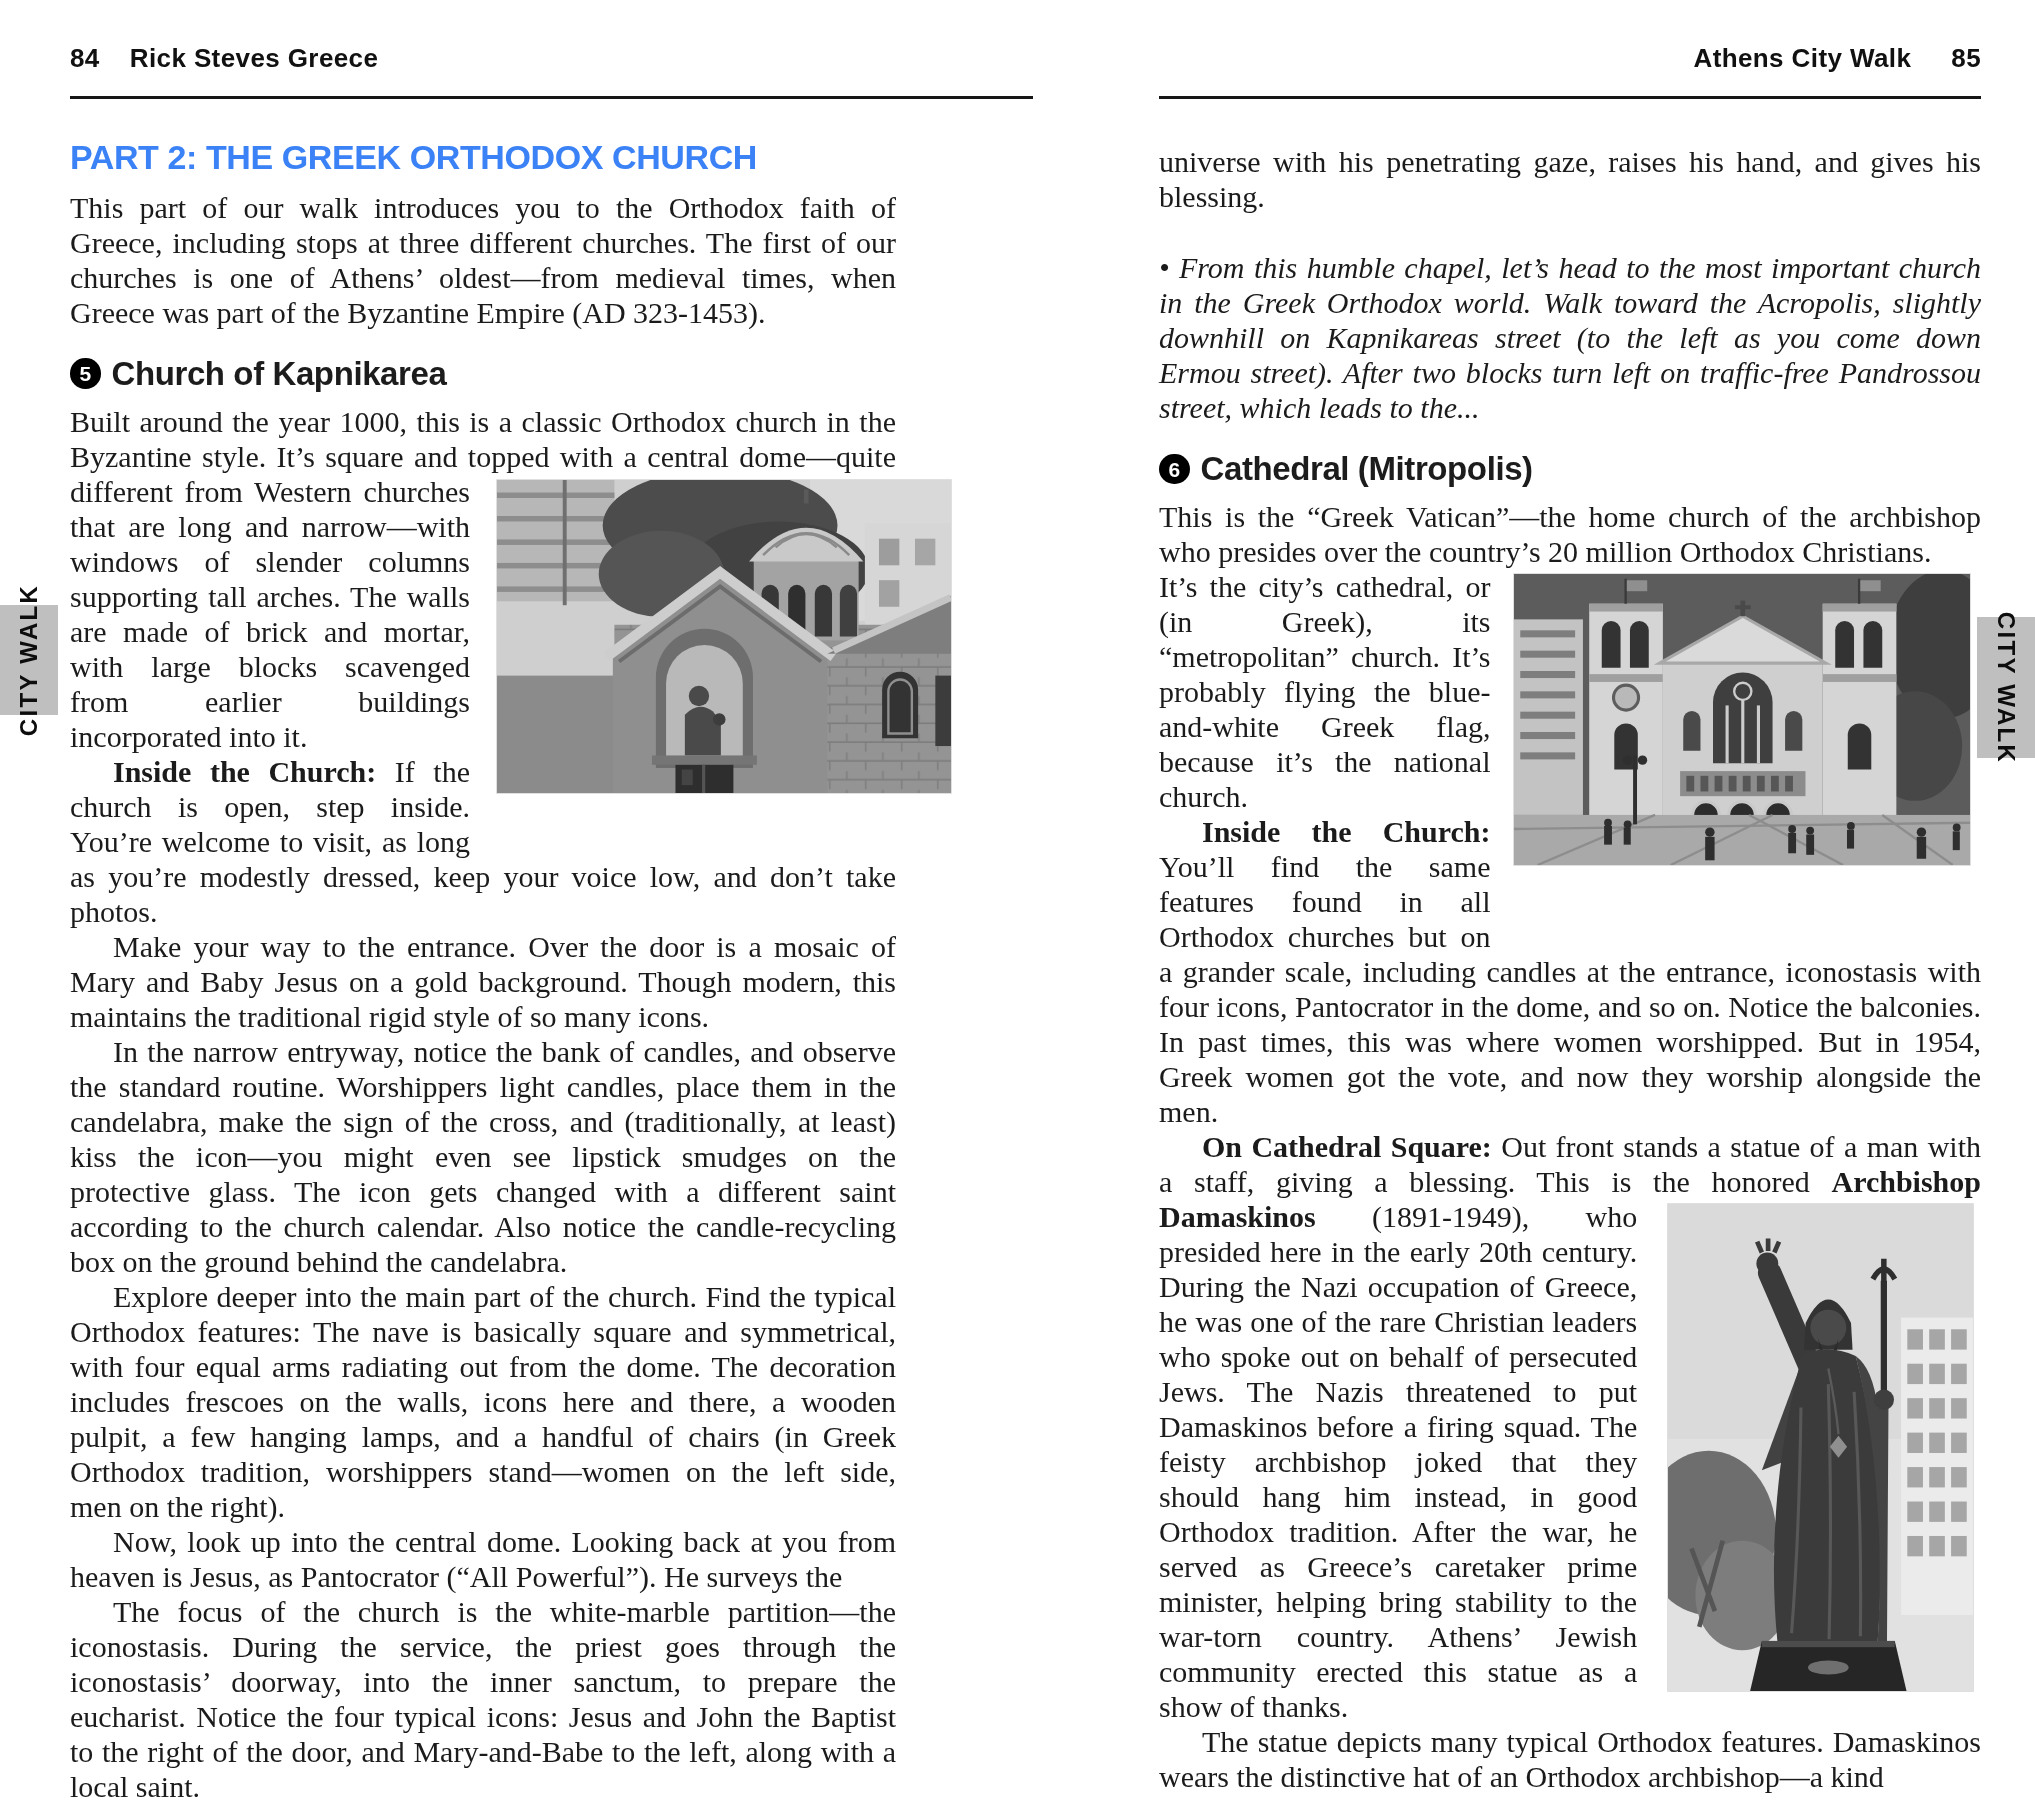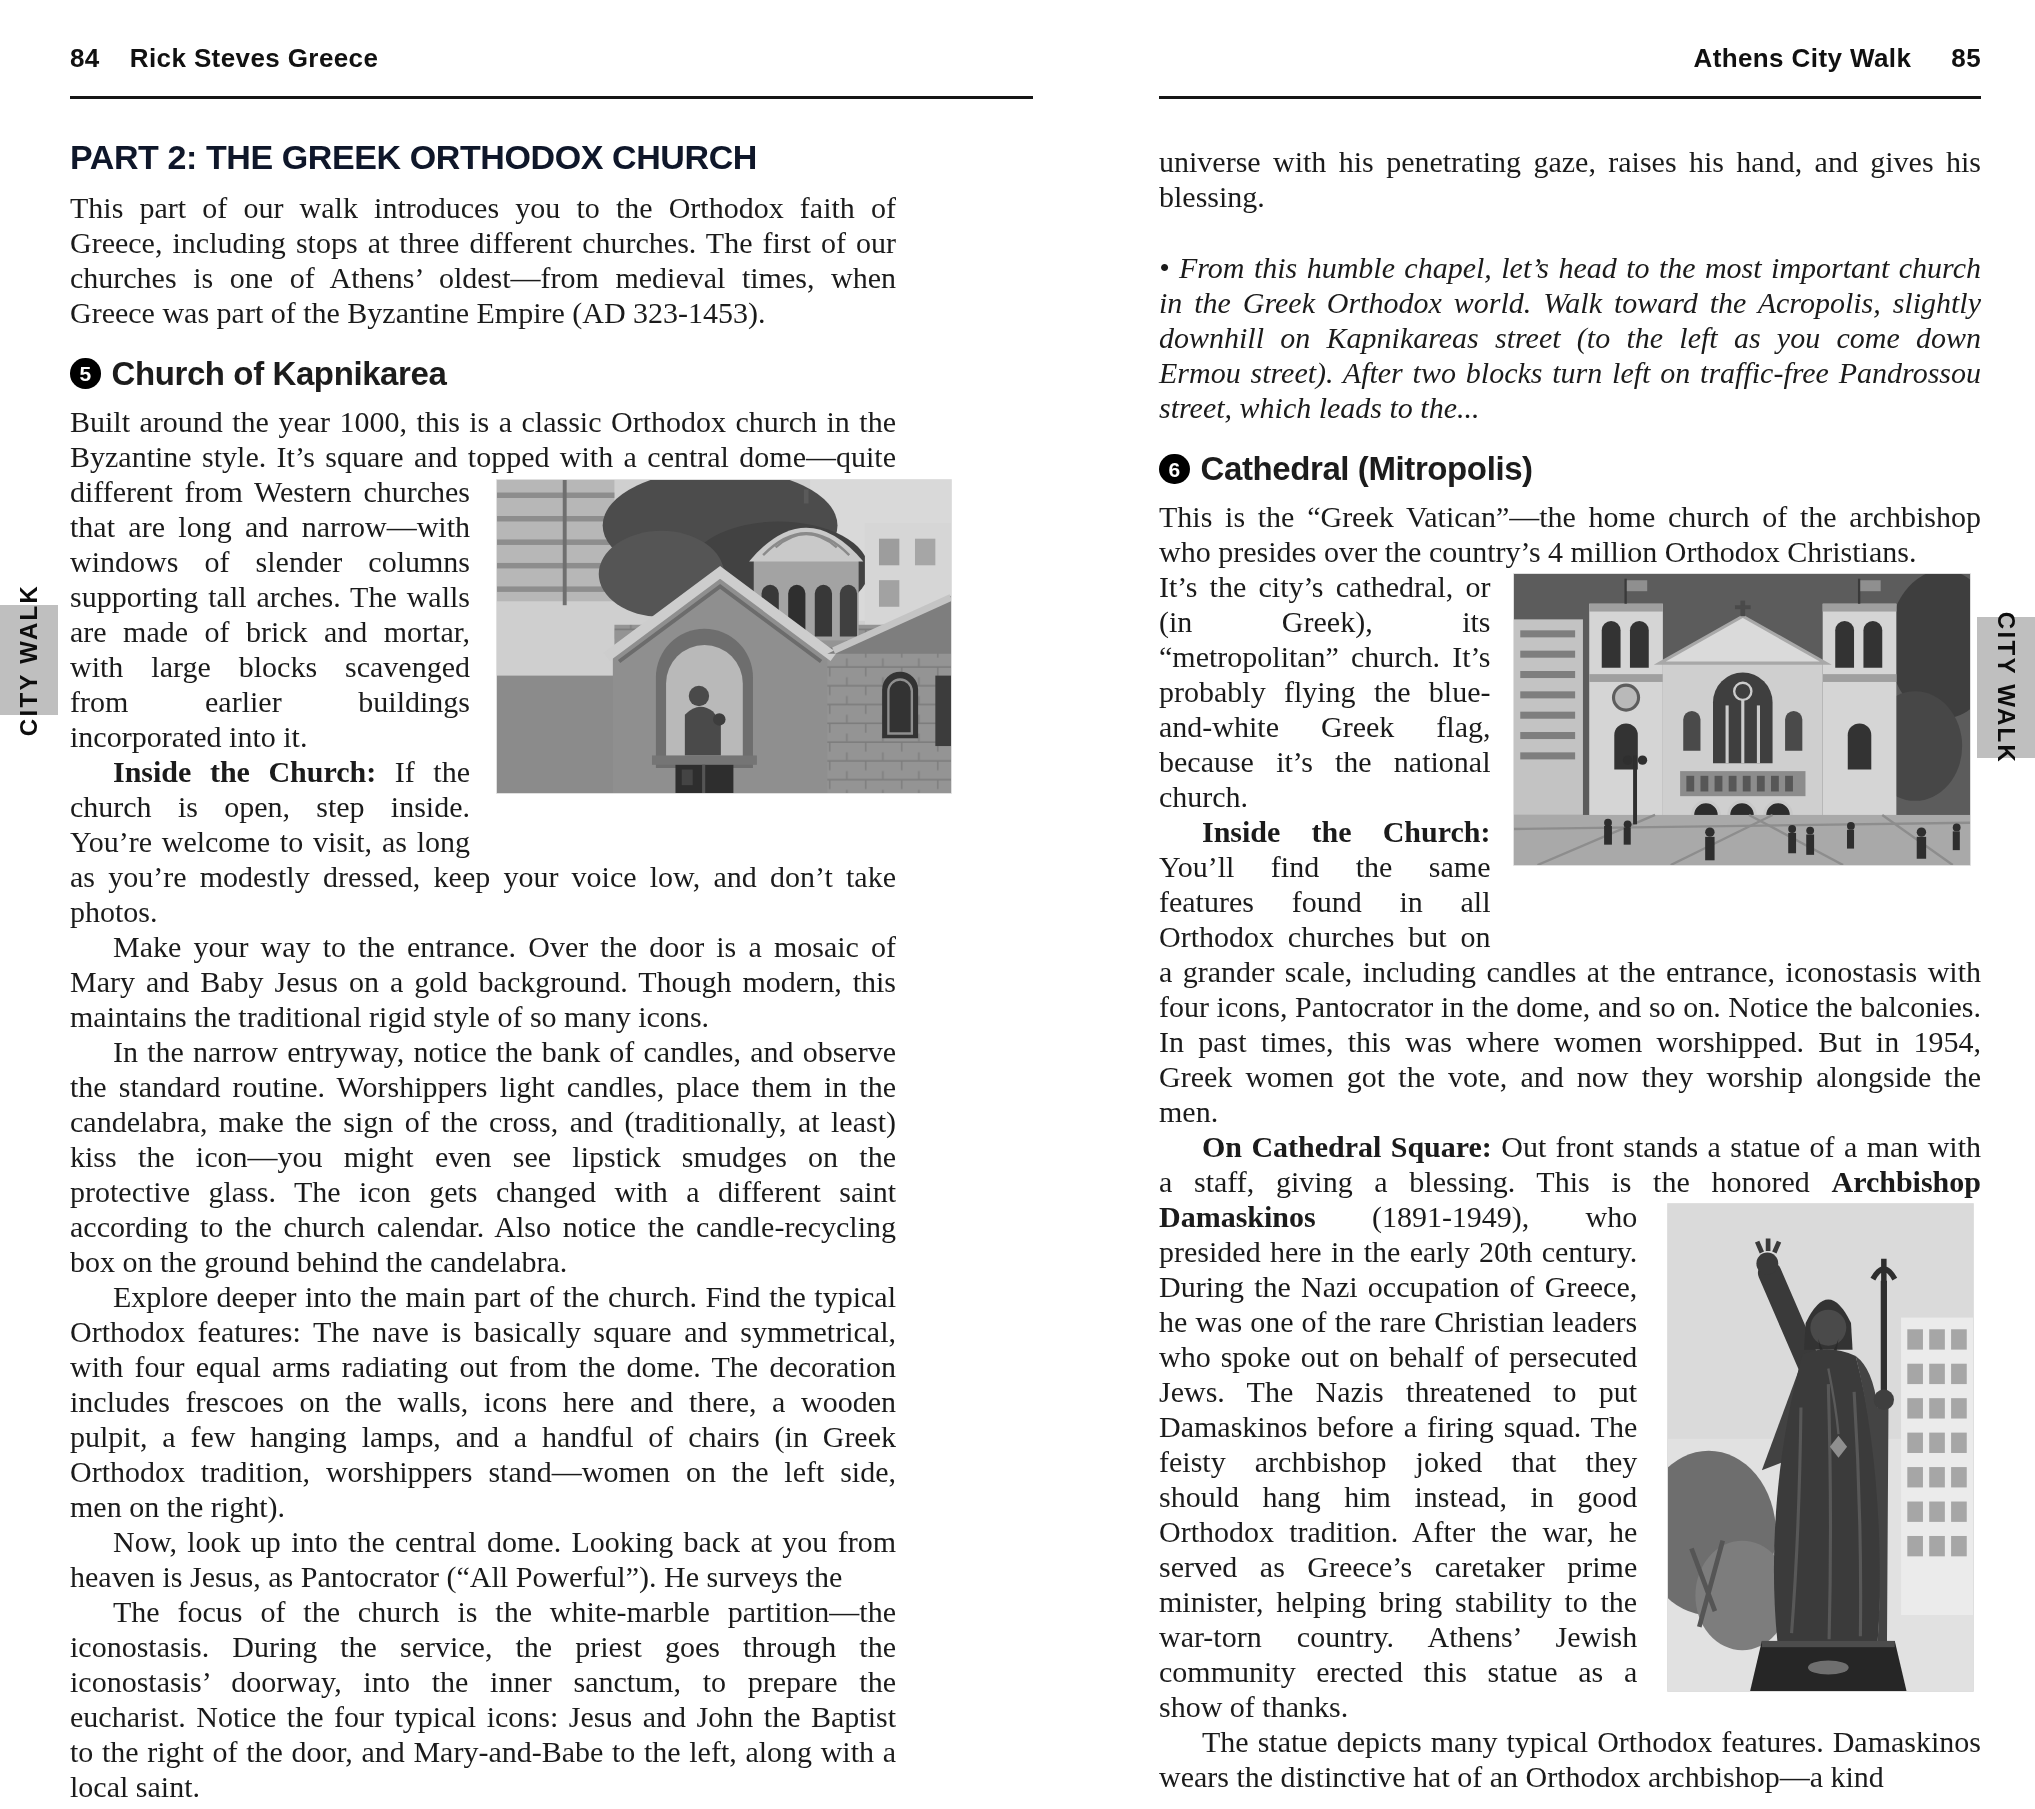--- a/index.html
+++ b/index.html
@@ -21,21 +21,21 @@
   }
   .pg-header.left{justify-content:flex-start;gap:30px;}
   .pg-header.right{justify-content:flex-end;gap:40px;}
   .rule{height:3.1px;background:#161616;margin-top:22px;}
   .rule-left{width:963px;}
   .rule-right{width:822px;}
 
   
   h1{
     font-family:"Liberation Sans", sans-serif;
-    font-size:34px;font-weight:700;letter-spacing:-0.4px;color:#0f172a;
+    font-size:34px;font-weight:700;letter-spacing:-0.4px;color:#3b82f6;
     margin:39px 0 12.5px 0;
   }
   h2{
     font-family:"Liberation Sans", sans-serif;
     font-size:33px;font-weight:700;letter-spacing:-0.4px;color:#1c1c1c;
     margin:25px 0 11px 0;display:flex;align-items:center;gap:11px;
   }
   .numdot{
     display:inline-flex;align-items:center;justify-content:center;
     width:30.5px;height:30.5px;border-radius:50%;background:#000;color:#fff;
@@ -183,21 +183,21 @@
 
   <p class="body" style="margin-top:45px;">universe with his penetrating gaze, raises his hand, and gives his blessing.</p>
 
   <p class="body it">• From this humble chapel, let’s head to the most important church in the Greek Orthodox world. Walk toward the Acropolis, slightly downhill on Kapnikareas street (to the left as you come down Ermou street). After two blocks turn left on traffic-free Pandrossou street, which leads to the...</p>
 
   <h2>
     <span class="numdot">6</span>
     <span>Cathedral (Mitropolis)</span>
   </h2>
 
-  <p class="body">This is the “Greek Vatican”—the home church of the archbishop who presides over the country’s 4 million Orthodox Christians.</p>
+  <p class="body">This is the “Greek Vatican”—the home church of the archbishop who presides over the country’s 20 million Orthodox Christians.</p>
 
   <p class="body">
     <span class="ph" id="ph-cathedral">
       <svg viewBox="0 0 582 372" preserveAspectRatio="none" aria-hidden="true">
         <rect width="582" height="372" fill="#5c5c5c"></rect>
 
         <rect x="0" y="58" width="88" height="250" fill="#c3c3c3"></rect>
         <g fill="#7e7e7e">
           <rect x="8" y="72" width="70" height="9"></rect>
             <rect x="8" y="98" width="70" height="9"></rect>

